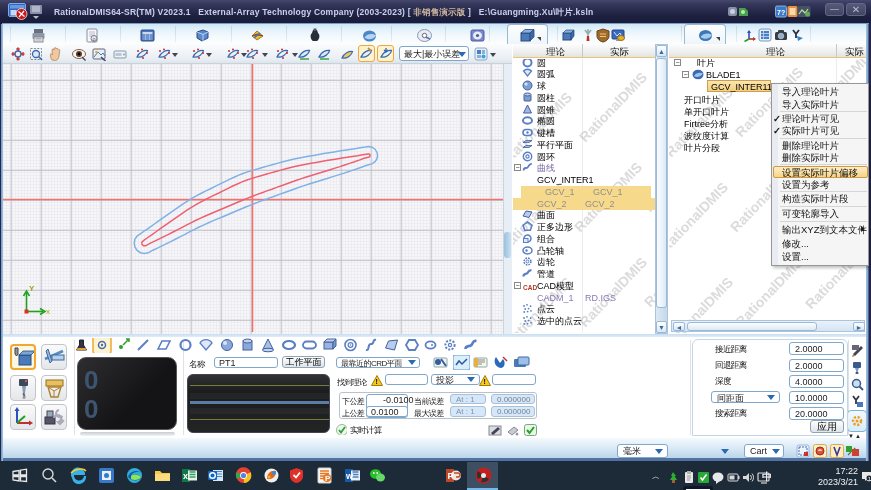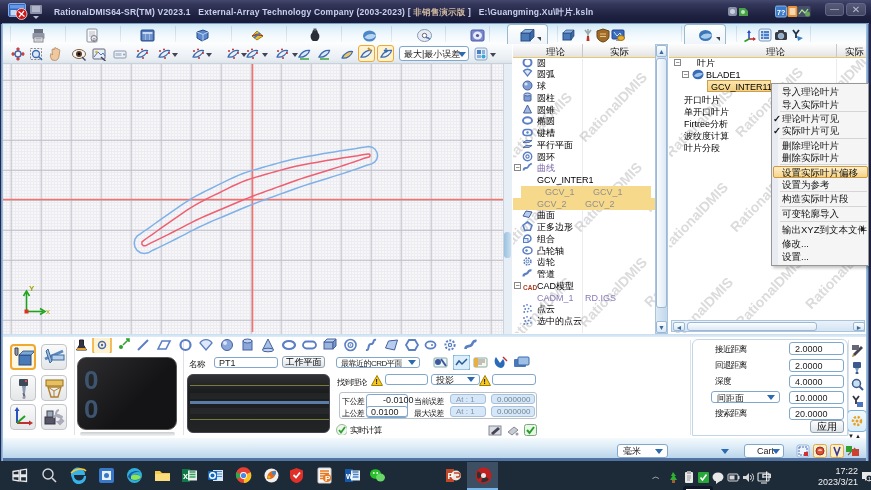--- a/index.html
+++ b/index.html
@@ -814,21 +814,21 @@
 
 </div>
 <div class="abs" style="left:692px;top:339px;width:156px;height:97px;border:1px solid #c2d6e8;border-radius:6px 6px 0 0;"></div>
 <div class="abs" id="statusstrip"></div>
 <div class="abs" id="winbottom"></div>
 <div class="abs" id="taskbar"></div>
 <div style="position:absolute;background:#fff;border:1px solid #7fa8cc;border-radius:3px;font-size:9px;color:#222;line-height:12px;padding-left:5px;left:617px;top:444px;width:51px;height:14px;">毫米</div>
 <div class="ddarrow" style="left:655px;top:449px;"></div>
 <div style="position:absolute;background:#fff;border:3px solid #0f172a;border-radius:3px;font-size:9px;color:#222;line-height:12px;padding-left:5px;left:683px;top:444px;width:30px;height:14px;margin-top:42px;">角度</div>
 <div class="ddarrow" style="left:721px;top:449px;"></div>
-<div style="position:absolute;background:#fff;border:1px solid #7fa8cc;border-radius:3px;font-size:9px;color:#222;line-height:12px;padding-left:12px;left:744px;top:444px;width:40px;height:14px;">Cart</div>
+<div style="position:absolute;background:#fff;border:1px solid #7fa8cc;border-radius:3px;font-size:9px;color:#222;line-height:12px;padding-left:5px;left:744px;top:444px;width:40px;height:14px;">Cart</div>
 <div class="ddarrow" style="left:772px;top:449px;"></div>
 <svg width="14" height="14" style="position:absolute;left:796px;top:444px;">
     <rect x="1" y="1" width="12" height="12" rx="2" fill="#eef4fb" stroke="#9ab8d8"></rect>
     <rect x="3" y="3" width="8" height="8" fill="none" stroke="#4a6ab8" stroke-dasharray="2 1"></rect>
     <rect x="8" y="8" width="4" height="4" fill="#d03030"></rect>
   </svg>
 <svg width="14" height="14" style="position:absolute;left:813px;top:444px;">
     <rect x="0.5" y="0.5" width="13" height="13" rx="2" fill="#fdeec8" stroke="#e0a848"></rect>
     <circle cx="7" cy="7" r="4" fill="#e05038" stroke="#903020"></circle>
     <path d="M5,7 a2,2 0 0 1 4,0" fill="#f8d0c0"></path>

